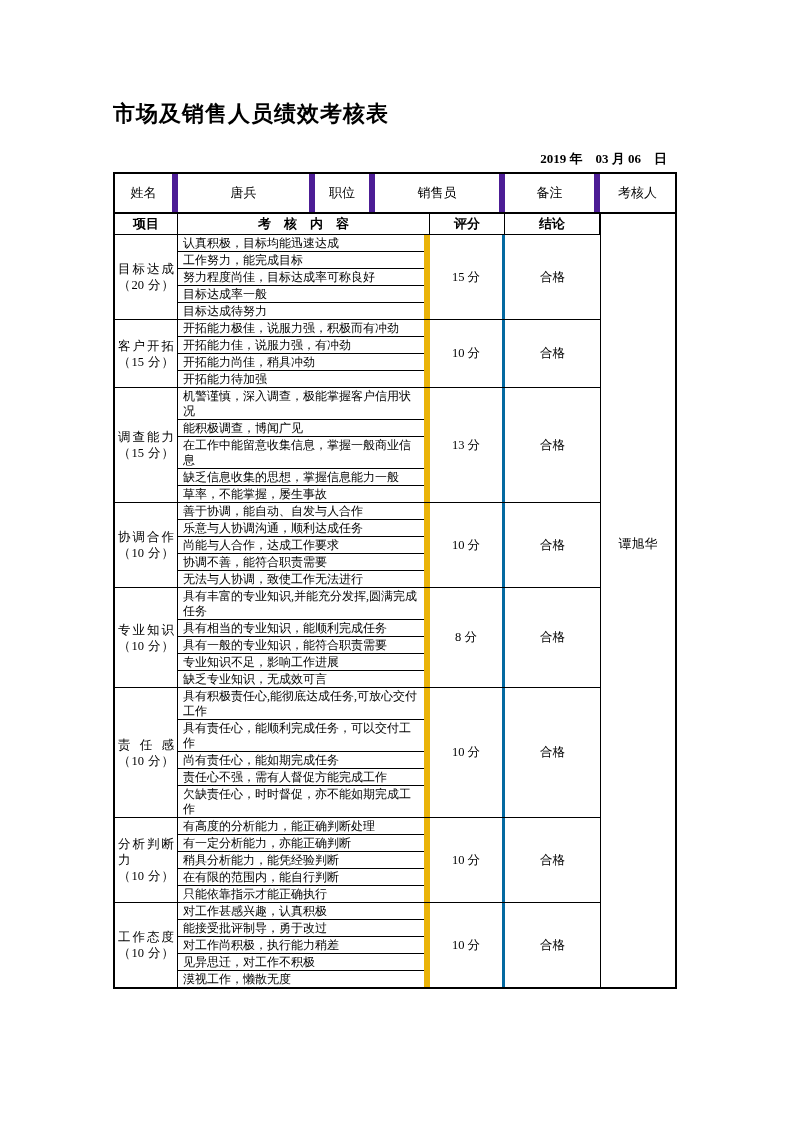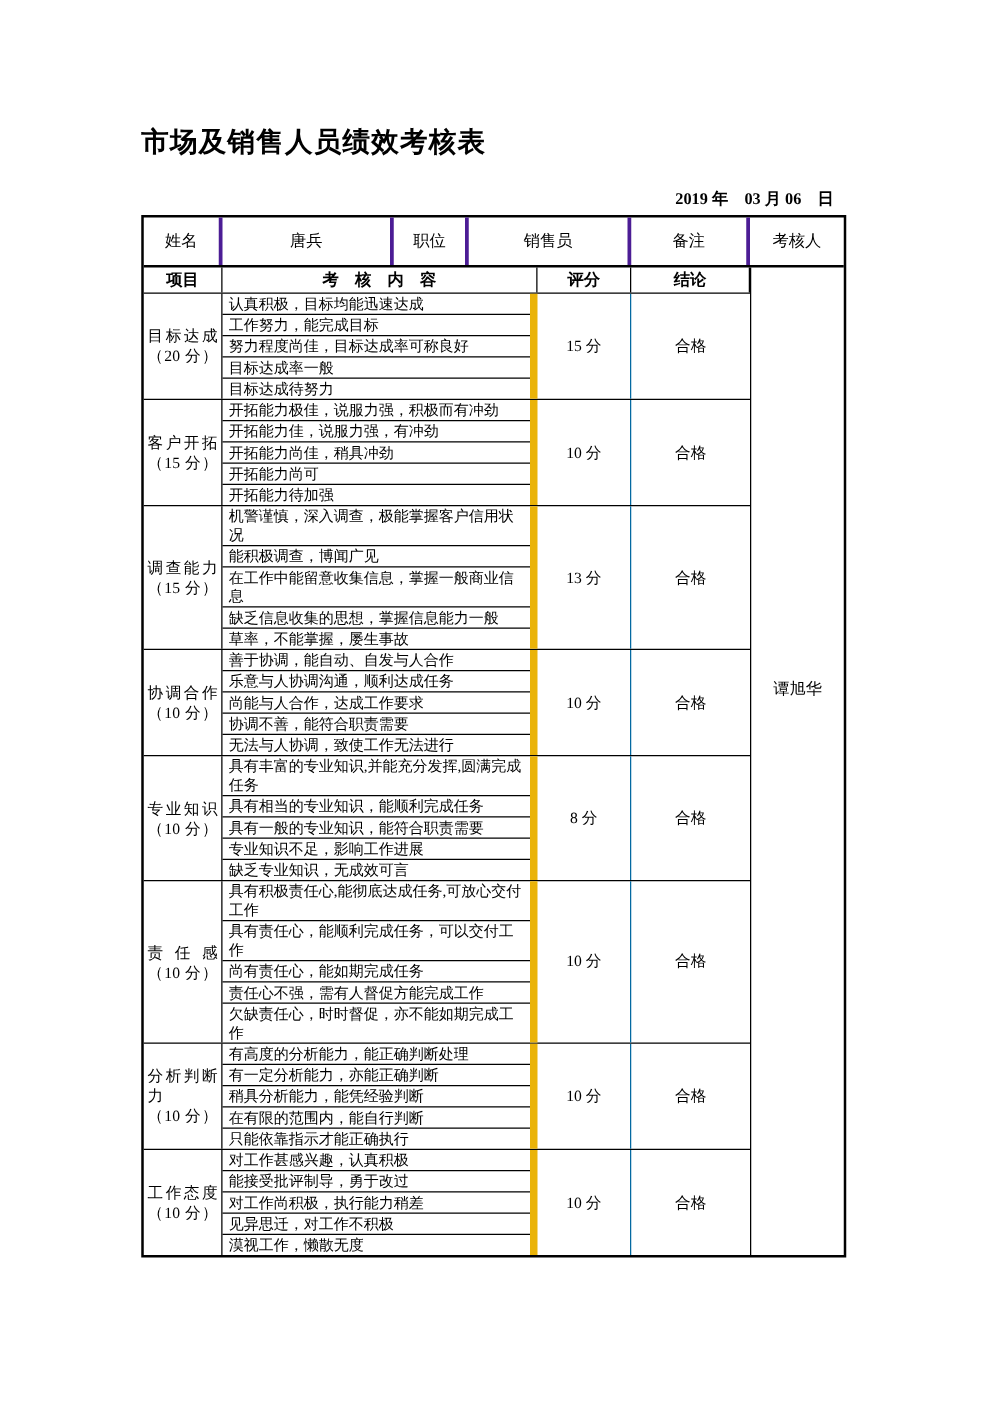--- a/index.html
+++ b/index.html
@@ -17,21 +17,21 @@
     position:absolute; top:150px; left:113px; width:554px;
     text-align:right; font-size:13px; font-weight:bold;
   }
   .tbl {
     position:absolute; top:172px; left:113px; width:564px;
     border:2px solid #000; background:#fff;
   }
   .row-a { display:flex; height:40px; border-bottom:2px solid #000; }
   .row-a .cell {
     display:flex; align-items:center; justify-content:center;
-    font-size:13px; border-right:3px solid #4c1d95;
+    font-size:13px; border-right:6px solid #4c1d95;
   }
   .cell.last { border-right:none; }
   .w-name   { width:63px; }
   .w-nameval{ width:137px; }
   .w-pos    { width:60px; }
   .w-posval { width:130px; }
   .w-remark { width:95px; }
   .w-eval   { width:75px; }
 
   .body-wrap { display:flex; }
@@ -65,21 +65,21 @@
     width:252px; border-right:6px solid #eab308;
     display:flex; flex-direction:column;
   }
   .crit {
     min-height:16px; line-height:15px; font-size:12px;
     border-bottom:1px solid #000;
     padding:1px 2px 0 5px;
   }
   .crit:last-child { border-bottom:none; flex:1; }
   .cat-score-cell {
-    width:75px; border-right:1px solid #0369a1;
+    width:75px; border-right:3px solid #0369a1;
     display:flex; align-items:center; justify-content:center; font-size:12.5px;
   }
   .cat-concl-cell {
     width:95px;
     display:flex; align-items:center; justify-content:center; font-size:12.5px;
   }
 </style>
 </head>
 <body>
 
@@ -124,21 +124,20 @@
 
   <div class="cat-row">
     <div class="cat-name-cell">
       <div>客户开拓</div>
       <div>（15 分）</div>
     </div>
     <div class="cat-crit-cell">
               <div class="crit">开拓能力极佳，说服力强，积极而有冲劲</div>
               <div class="crit">开拓能力佳，说服力强，有冲劲</div>
               <div class="crit">开拓能力尚佳，稍具冲劲</div>
-              <div class="crit">开拓能力尚可</div>
               <div class="crit">开拓能力待加强</div>
             </div>
     <div class="cat-score-cell">10 分</div>
     <div class="cat-concl-cell">合格</div>
   </div>
 
   <div class="cat-row">
     <div class="cat-name-cell">
       <div>调查能力</div>
       <div>（15 分）</div>

